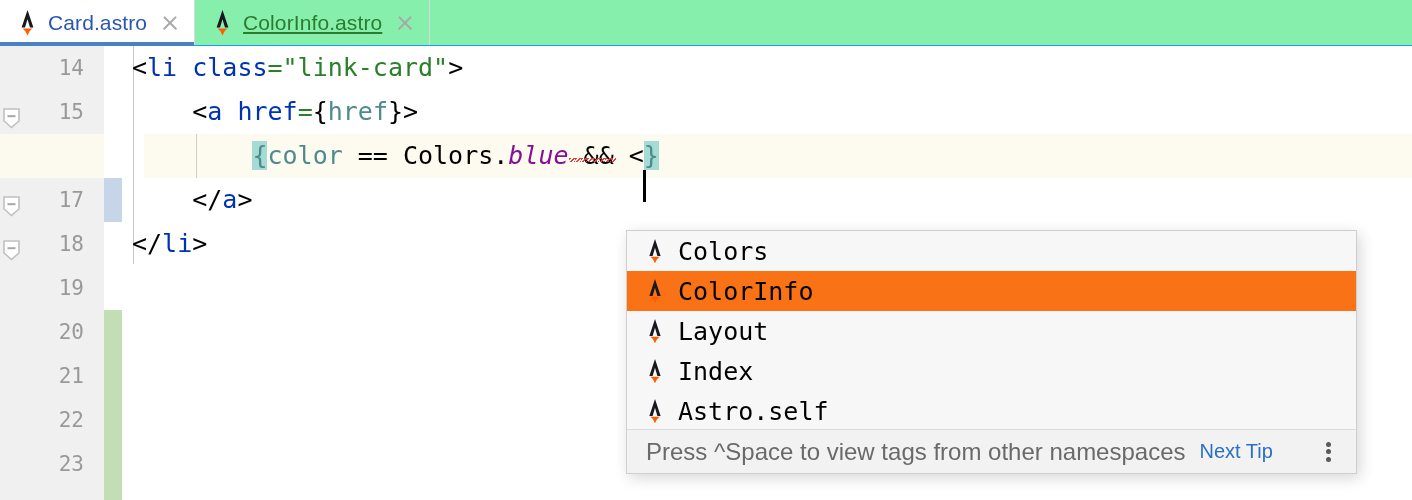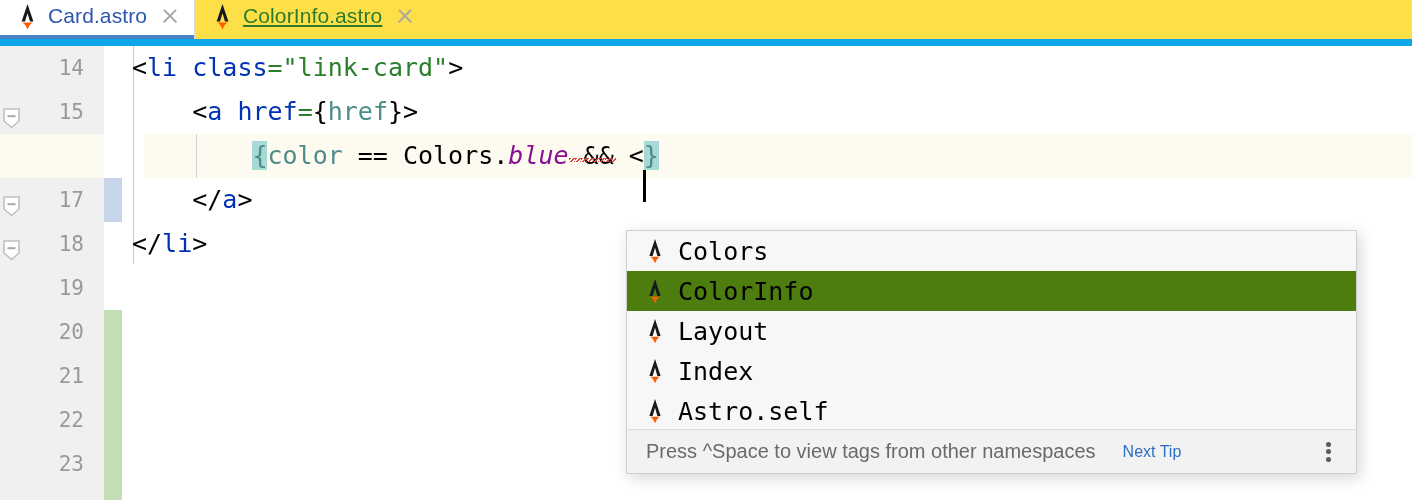--- a/index.html
+++ b/index.html
@@ -7,23 +7,23 @@
     width: 1412px; height: 500px;
     background: #ffffff;
     font-family: "Liberation Sans", sans-serif;
     overflow: hidden;
   }
 
   
   .tabbar {
     position: absolute; top: 0; left: 0;
     width: 1412px; height: 46px;
-    background: #fde047;
-    display: flex; align-items: flex-end;
-    border-bottom: 7px solid #0ea5e9;
+    background: #86efac;
+    display: flex; align-items: center;
+    border-bottom: 1px solid #0ea5e9;
   }
   .tab {
     display: flex; align-items: center;
     gap: 9px;
     padding: 0 14px 0 16px;
     position: relative;
     height: 46px;
     cursor: default;
   }
   .tab.active { background: #ffffff; }
@@ -154,34 +154,34 @@
     overflow: hidden;
   }
   .items { position: absolute; left: 0; top: 0; right: 0; }
   .item {
     height: 40px; display: flex; align-items: center;
     padding-left: 17px; gap: 12px;
     font-family: "DejaVu Sans Mono", monospace;
     font-size: 25px; color: #000000;
     white-space: nowrap;
   }
-  .item.sel { background: #4d7c0f; }
+  .item.sel { background: #f97316; }
   .item .astro-ico { width: 22px; height: 26px; }
 
   .tipbar {
     position: absolute; left: 0; bottom: 0; right: 0;
     height: 44px;
     background: #f2f2f2;
     border-top: 1px solid #dcdcdc;
     display: flex; align-items: center;
     padding: 0 16px 0 19px;
   }
-  .tiptext { font-size: 20px; color: #6a6a6a; white-space: nowrap; }
+  .tiptext { font-size: 24px; color: #6a6a6a; white-space: nowrap; }
   .tiplink {
-    font-size: 16px; color: #2b6fc4; margin-left: 27px;
+    font-size: 20px; color: #2b6fc4; margin-left: 14px;
     white-space: nowrap; cursor: pointer;
   }
   .kebab {
     margin-left: auto; width: 24px; height: 26px;
     display: flex; flex-direction: column; align-items: center;
     justify-content: space-between; padding: 3px 0;
   }
   .kebab i { width: 5px; height: 5px; border-radius: 50%; background: #5a5a5a; display:block; }
 </style>
 </head>

